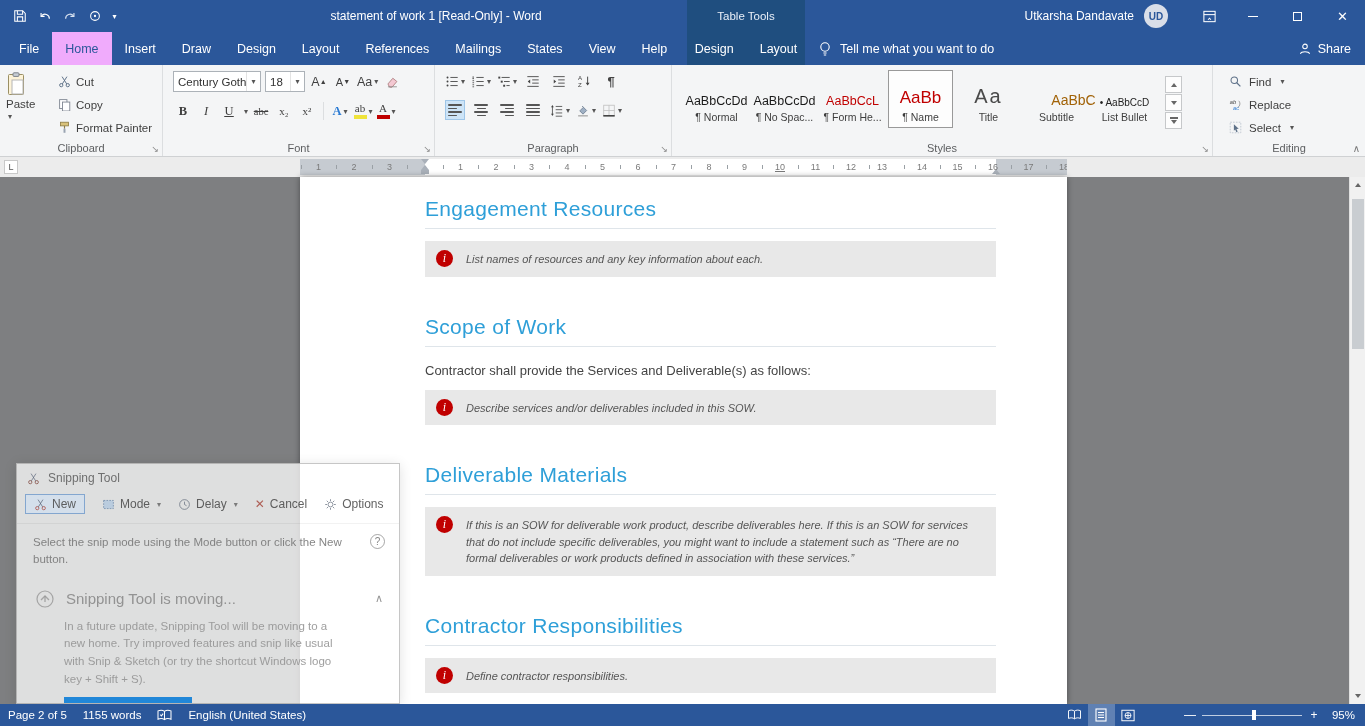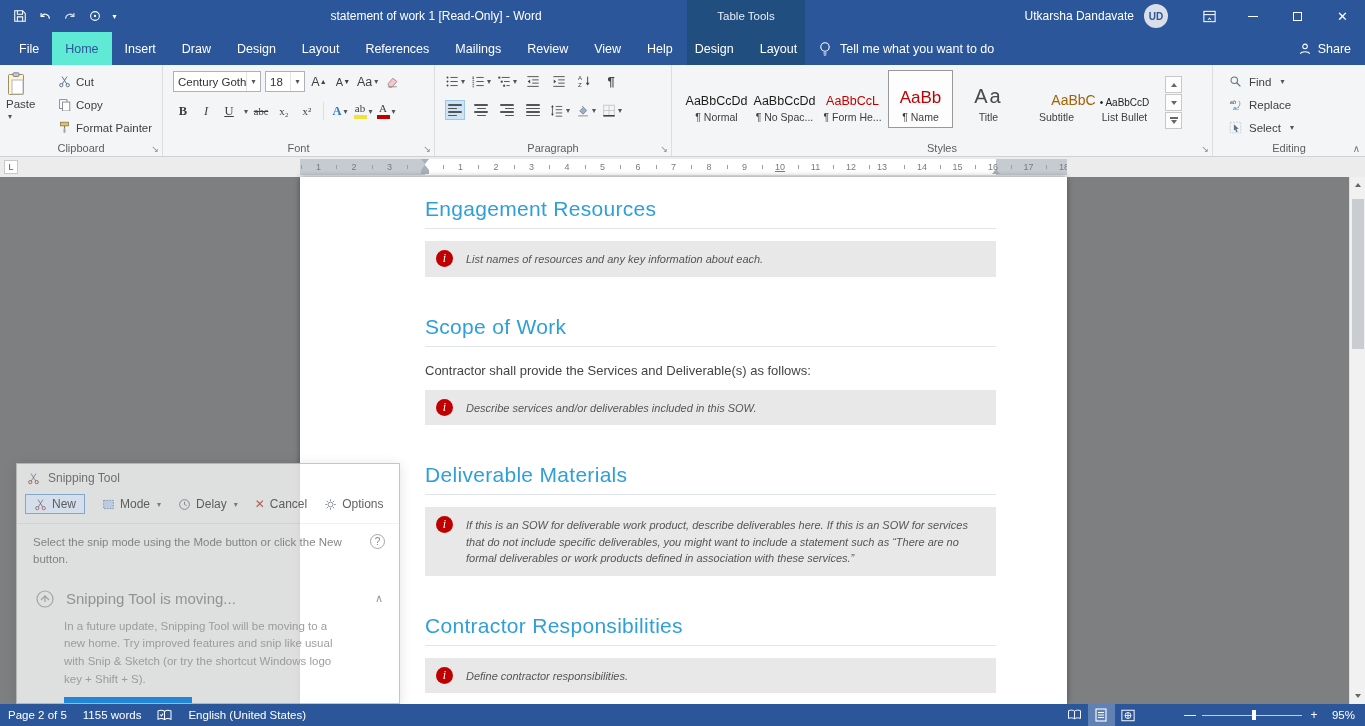--- a/index.html
+++ b/index.html
@@ -19,21 +19,21 @@
 .avatar{width:24px;height:24px;border-radius:50%;background:#d9dee8;color:#2b579a;font-size:10px;font-weight:bold;display:flex;align-items:center;justify-content:center;}
 .rdo{width:30px;height:100%;display:flex;align-items:center;justify-content:center;margin:0 6px 0 26px;}
 .wbtn{width:45px;height:100%;display:flex;align-items:center;justify-content:center;font-size:13px;}
 .min-g{width:10px;border-top:1px solid #fff;display:block;}
 .max-g{width:9px;height:9px;border:1px solid #fff;display:block;}
 
 
 .tabrow{position:relative;height:33px;background:#2b579a;display:flex;align-items:stretch;padding-left:6px;z-index:2;}
 .ctx-block2{position:absolute;left:687px;top:0;width:118px;height:33px;background:#1f4e7f;display:flex;justify-content:center;}
 .tab{display:flex;align-items:center;padding:0 13px;font-size:12.5px;color:#fff;white-space:nowrap;}
-.tab.active{background:#5eead4;color:#2b579a;}
+.tab.active{background:#f0abfc;color:#2b579a;}
 .tellme{position:absolute;left:818px;top:0;height:33px;display:flex;align-items:center;gap:8px;font-size:12.5px;color:#fff;}
 .share{position:absolute;right:14px;top:0;height:33px;display:flex;align-items:center;gap:6px;font-size:12.5px;color:#fff;}
 
 
 .ribbon{position:relative;height:92px;background:#f4f5f6;border-bottom:1px solid #cfd1d3;display:flex;z-index:2;}
 .grp{position:relative;height:100%;border-right:1px solid #dcdee0;flex:0 0 auto;}
 .gfoot{position:absolute;left:0;right:0;bottom:0;height:17px;display:flex;align-items:center;justify-content:center;}
 .gname{font-size:11px;color:#5c5e60;}
 .launcher{position:absolute;right:3px;bottom:2px;font-size:9px;color:#8a8a8a;}
 .collapse{position:absolute;right:5px;bottom:2px;font-size:10px;color:#777;z-index:3;}
@@ -221,21 +221,21 @@
     <span class="tab">Layout</span>
   </div>
   <span class="tab">File</span>
   <span class="tab active">Home</span>
   <span class="tab">Insert</span>
   <span class="tab">Draw</span>
   <span class="tab">Design</span>
   <span class="tab">Layout</span>
   <span class="tab">References</span>
   <span class="tab">Mailings</span>
-  <span class="tab">Review</span>
+  <span class="tab">States</span>
   <span class="tab">View</span>
   <span class="tab">Help</span>
   <div class="tellme">
     <svg width="14" height="16" viewBox="0 0 14 16">
         <circle cx="7" cy="6" r="4.2" fill="none" stroke="#fff" stroke-width="1.1"></circle>
         <path d="M5.4 12h3.2M5.8 14h2.4" stroke="#fff" stroke-width="1.1"></path>
       </svg>
     <span>Tell me what you want to do</span>
   </div>
   <div class="share">

